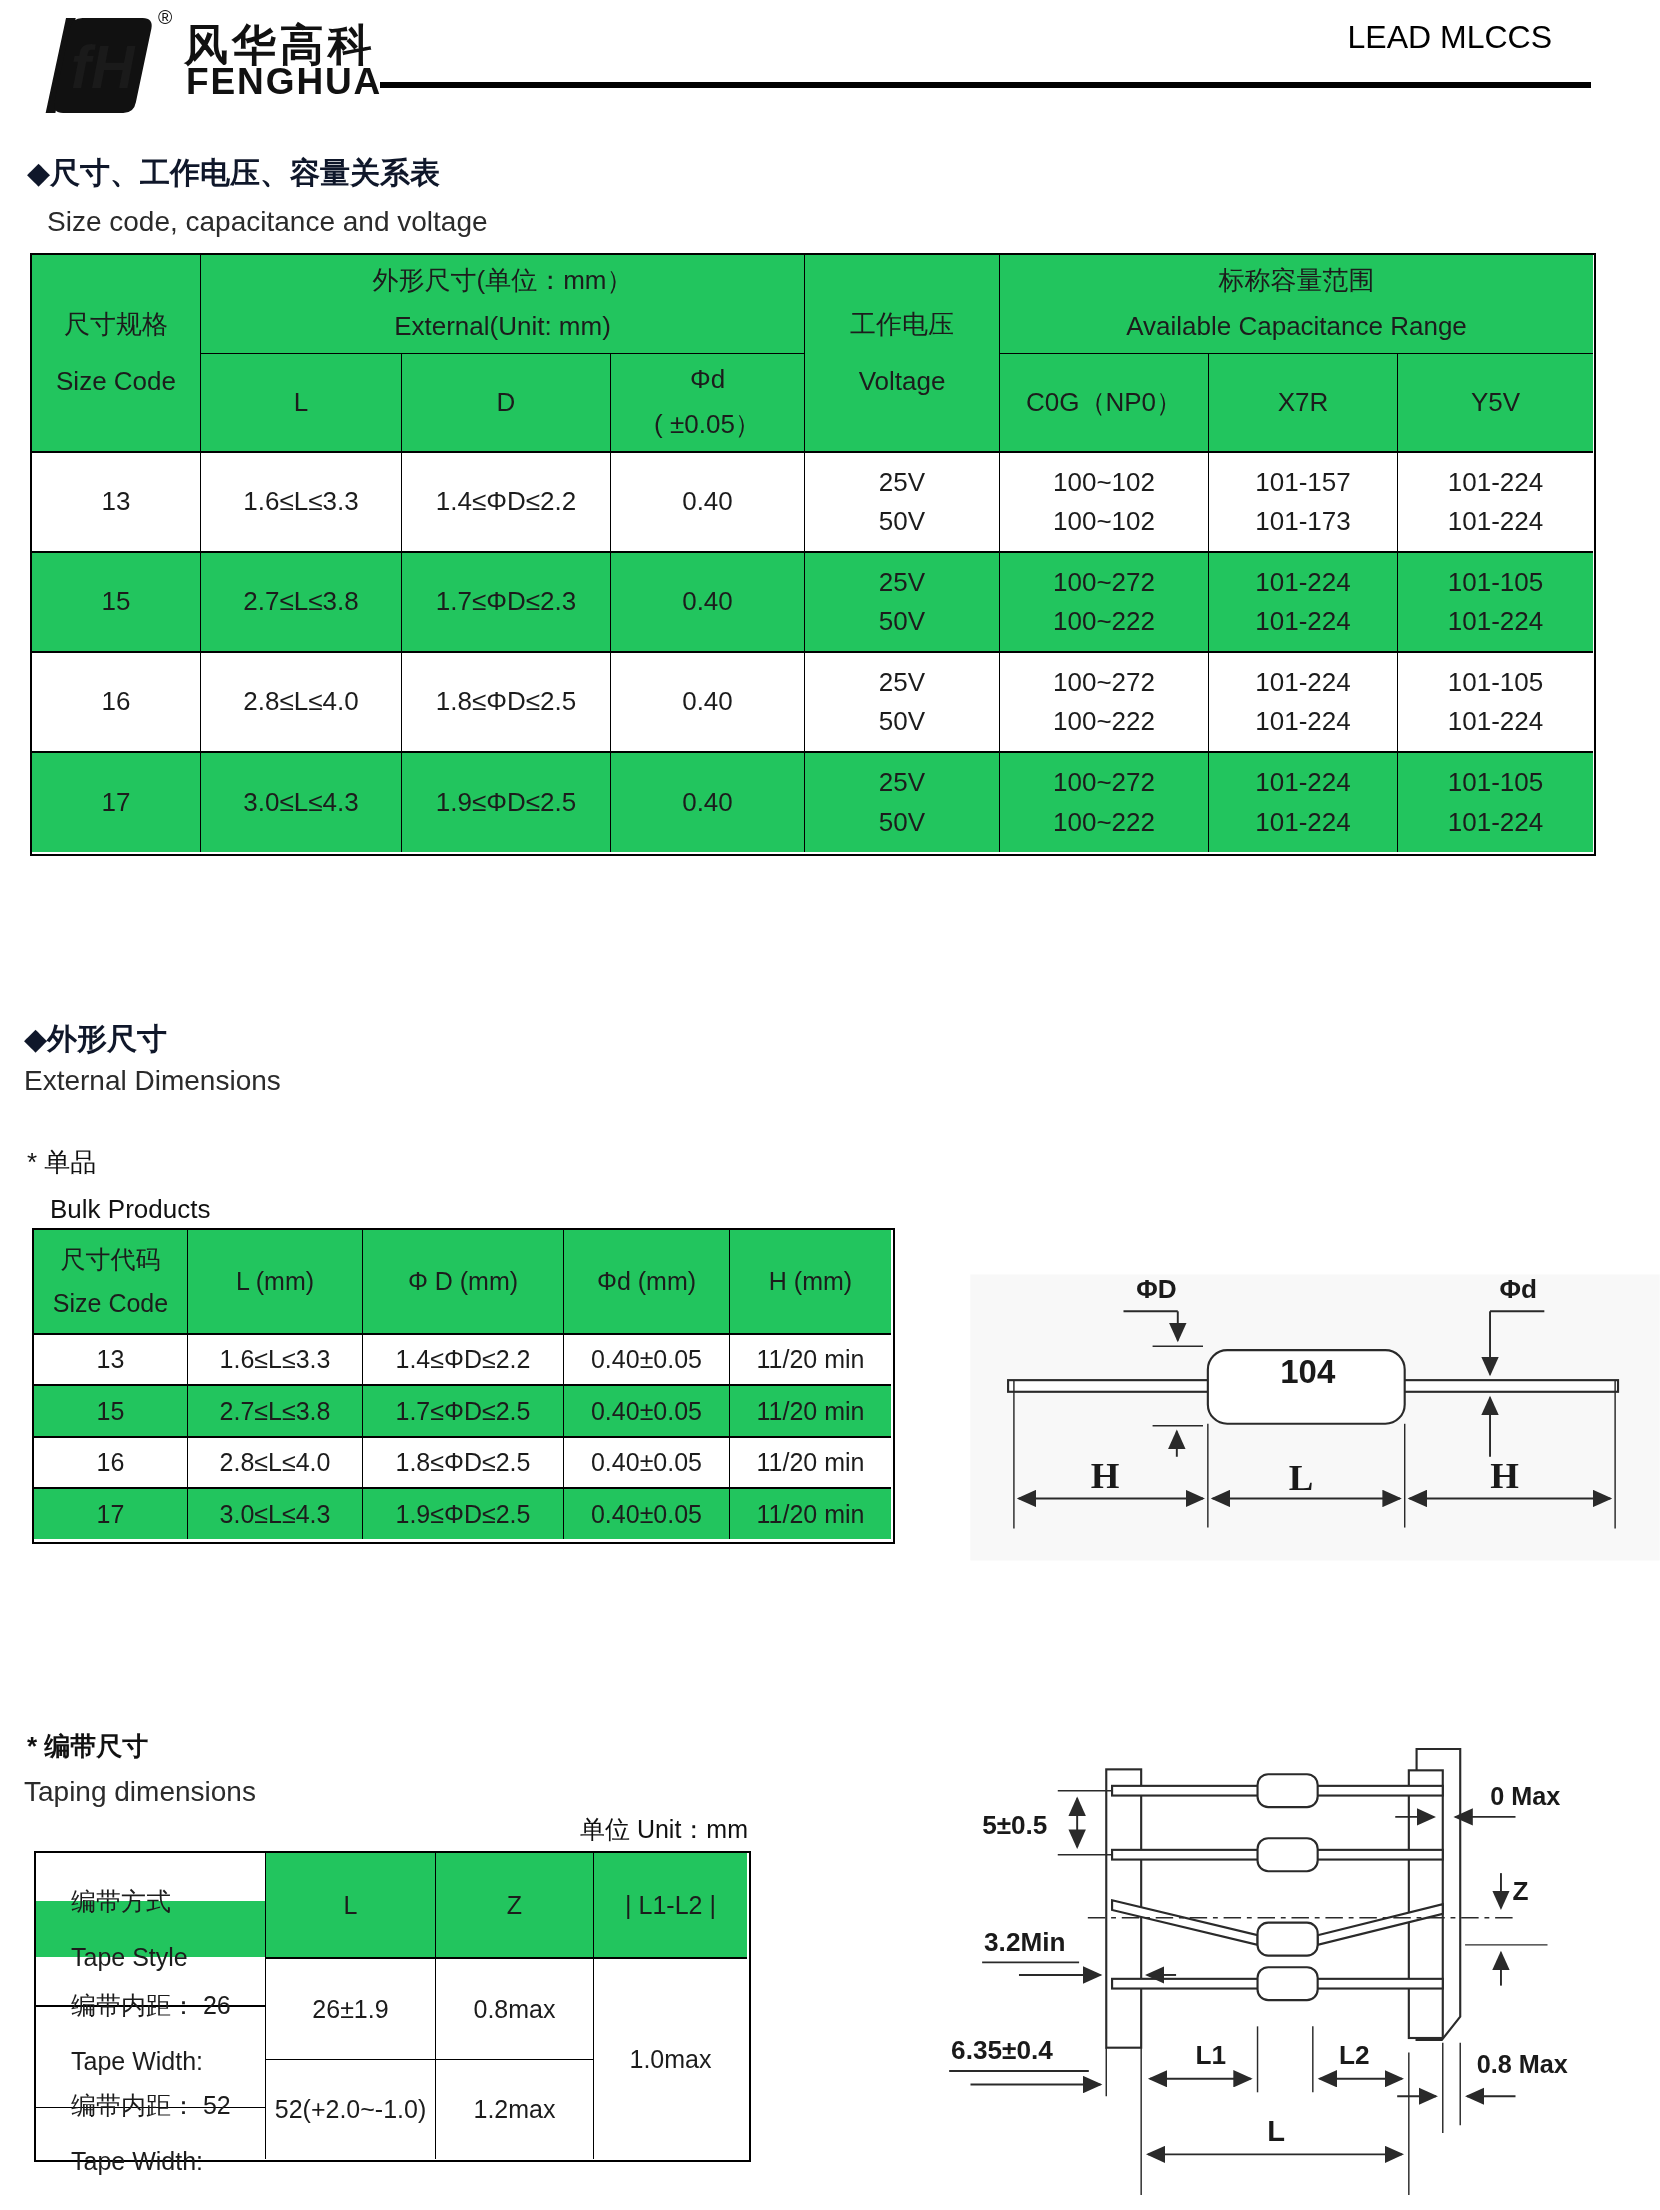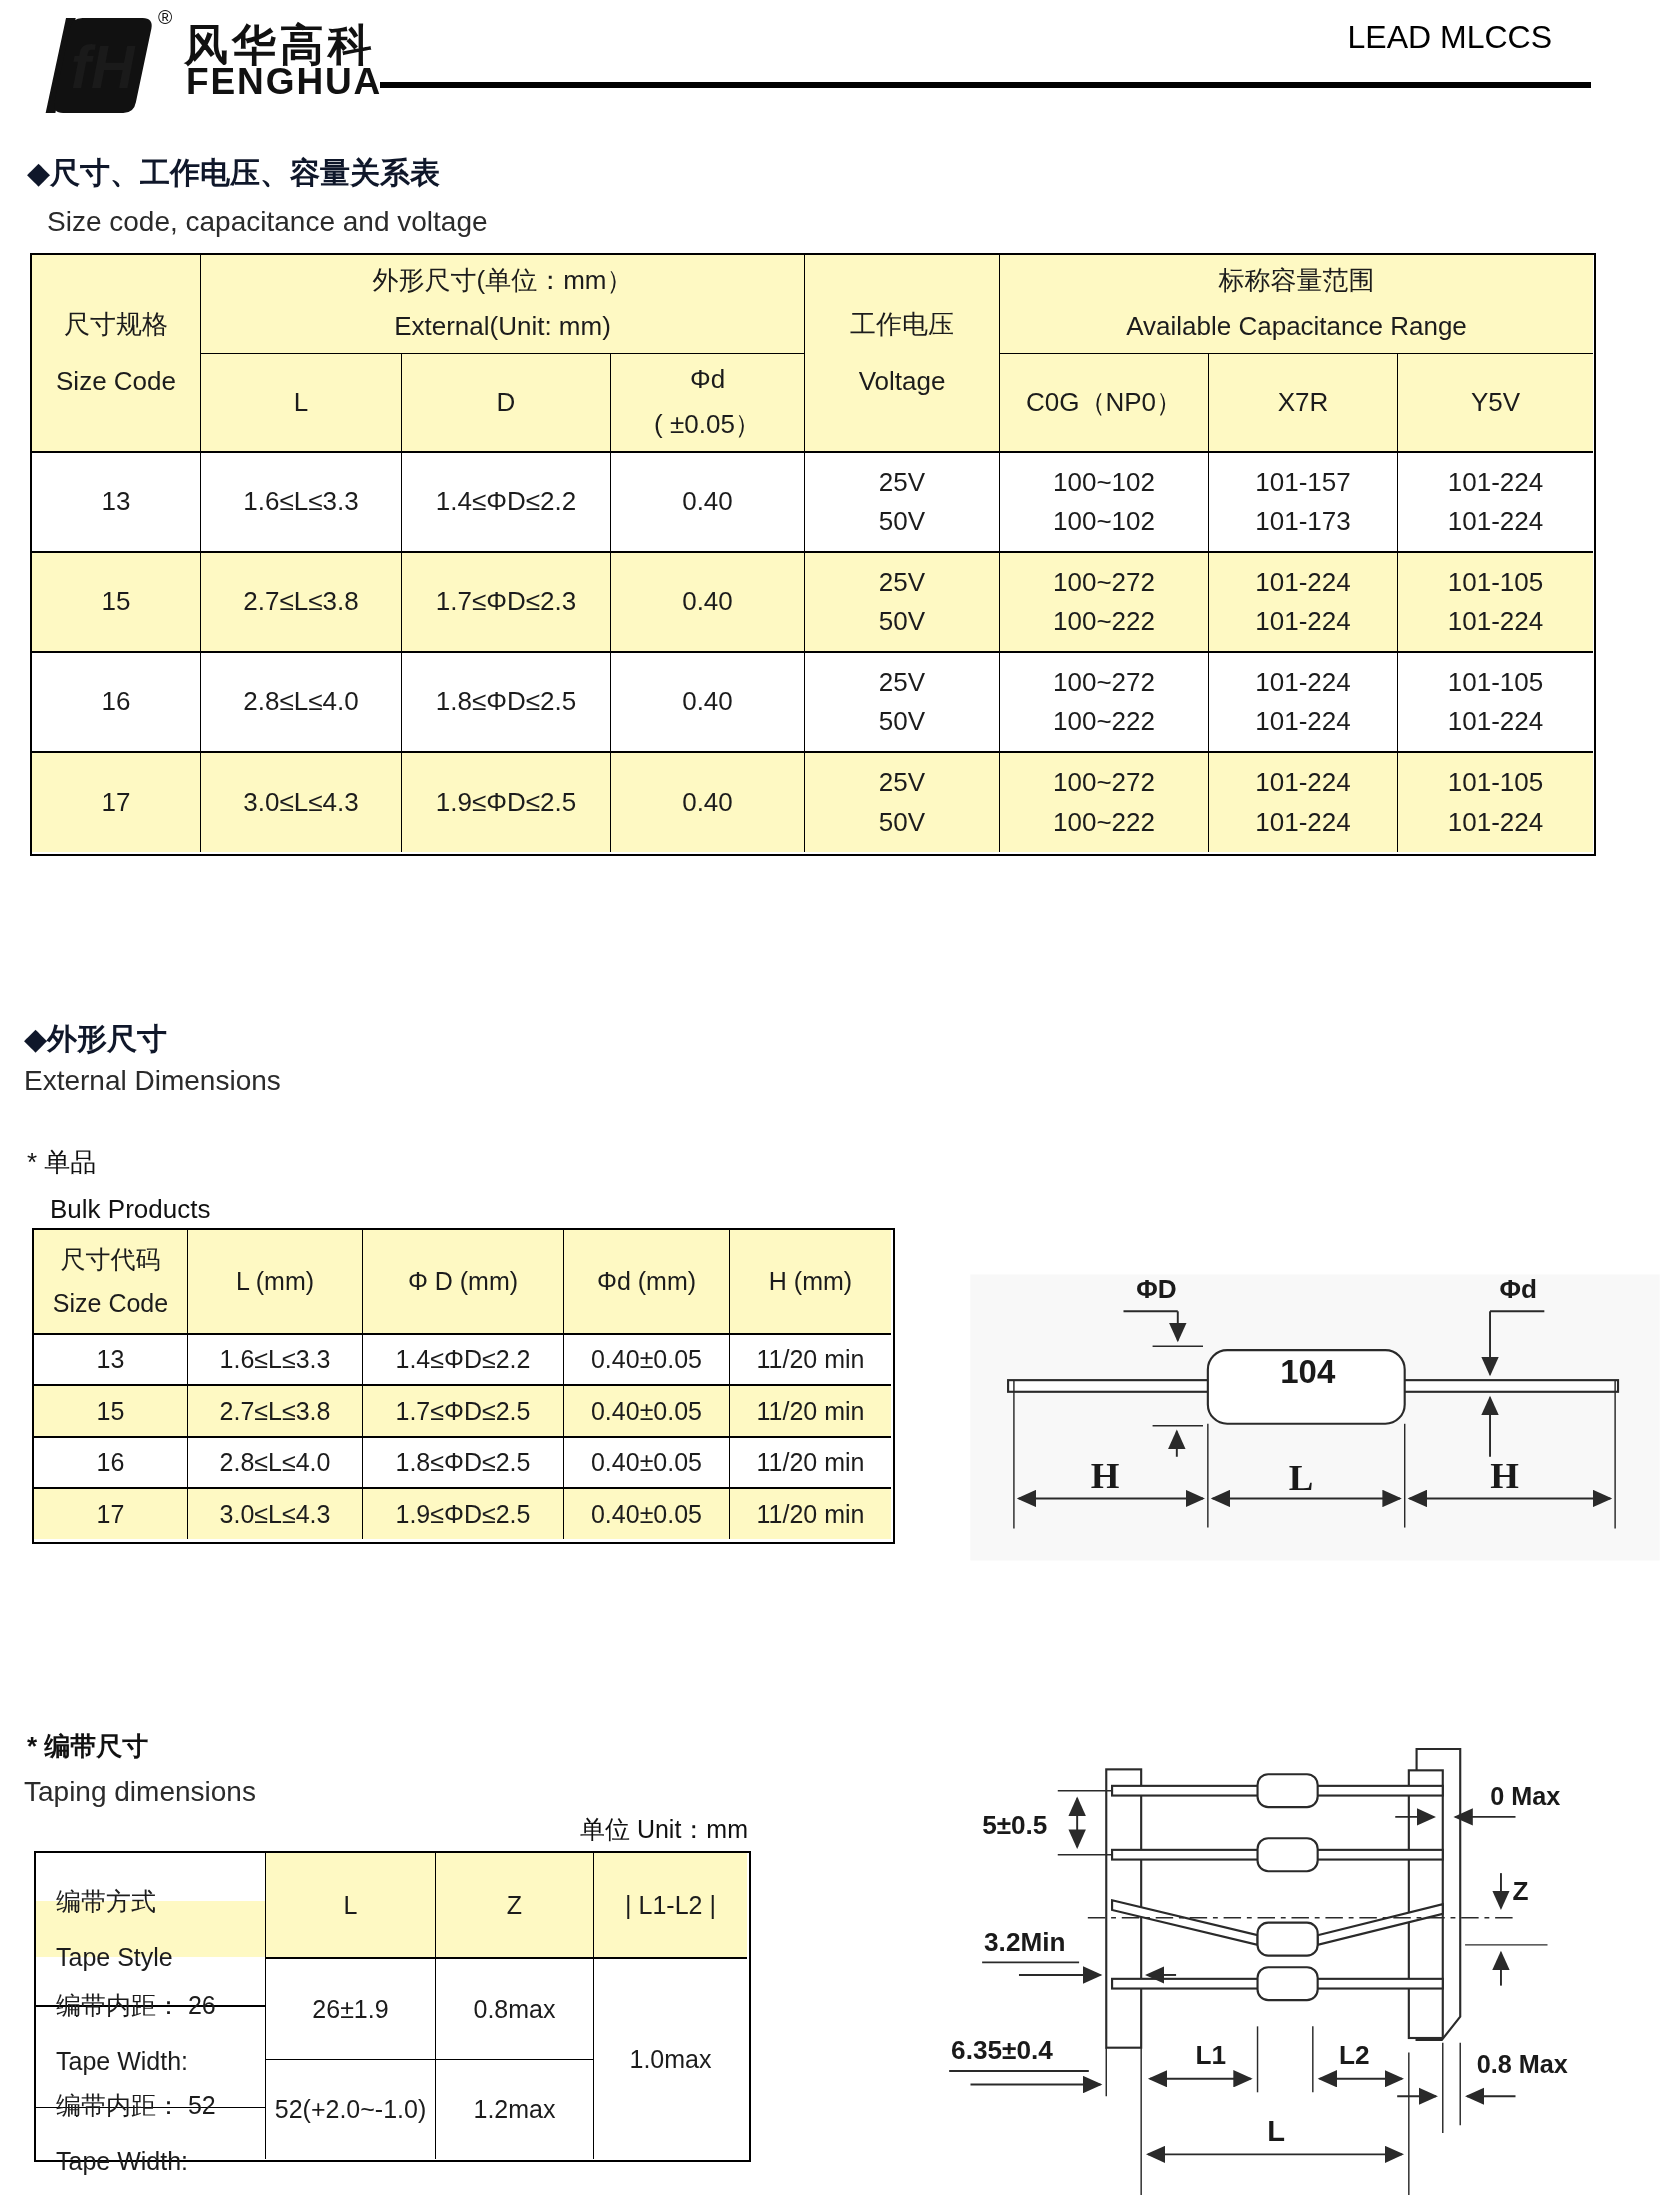--- a/index.html
+++ b/index.html
@@ -15,27 +15,27 @@
   
   .h-cn{font-size:30px;font-weight:bold;color:#0f172a;}
   .h-en{font-size:28px;color:#2b2b2b;}
   .sub{font-size:26px;color:#111;}
   
   .grid{display:grid;border:2.9px solid #000;box-sizing:border-box;background:#fff;}
   .c{display:flex;flex-direction:column;align-items:center;justify-content:center;
      font-size:26px;line-height:1.15;text-align:center;box-sizing:border-box;}
   .c2{display:flex;flex-direction:column;align-items:center;justify-content:space-around;
       padding:9.7px 0;font-size:26px;box-sizing:border-box;}
-  .left{align-items:flex-start;text-align:left;padding-left:20px;margin-top:48px;}
+  .left{align-items:flex-start;text-align:left;padding-left:35px;margin-top:48px;}
   .gap28{gap:27px;}
   .gap16{gap:15.5px;}
   .bl{border-left:1.9px solid #000;}
   .bt2{border-top:1.9px solid #000;}
   .bt3{border-top:2.9px solid #000;}
-  .gray{background:#fef9c3;}
+  .gray{background:#22c55e;}
   .t1{left:30px;top:253px;width:1566px;height:603px;
       grid-template-columns:168px 201px 209px 194px 195px 209px 189px 196px;
       grid-template-rows:98px 98px 100px 100px 100px 101px;}
   .t2{left:32px;top:1228px;width:863px;height:316px;
       grid-template-columns:153px 175px 201px 166px 162px;
       grid-template-rows:103px 51px 52px 51px 52px;}
   .t2 .c{font-size:25px;}
   .t3{left:34px;top:1851px;width:717px;height:311px;
       grid-template-columns:229px 170px 158px 154px;
       grid-template-rows:104px 102px 100px;}

